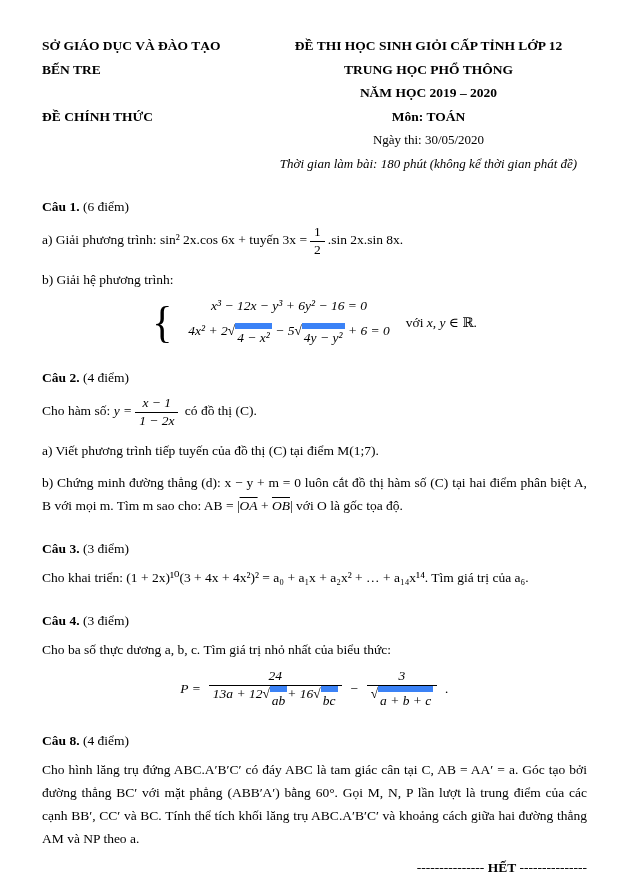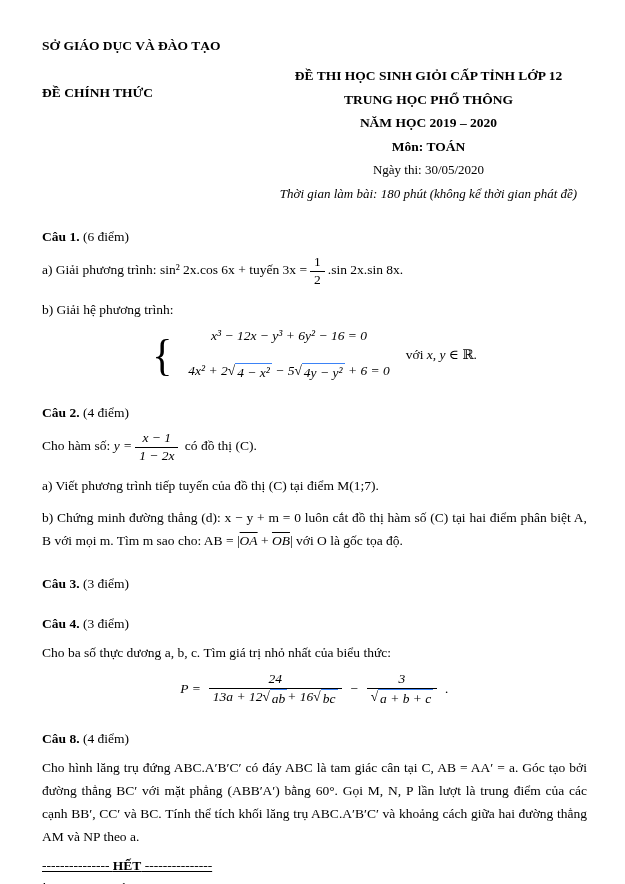--- a/index.html
+++ b/index.html
@@ -8,21 +8,21 @@
     background: #ffffff; color: #000000;
     font-family: "Liberation Serif", "DejaVu Serif", serif;
     font-size: 13.5px;
     overflow: hidden;
   }
   .page { padding: 34px 38px 0 42px; }
 
   
   .hdr { display: flex; }
   .hdr-left { width: 228px; text-align: left; font-weight: bold; line-height: 23.5px; }
-  .hdr-right { flex: 1; text-align: center; line-height: 23.5px; margin-top: 30px; }
+  .hdr-right { flex: 1; text-align: center; line-height: 23.5px; }
   .bold { font-weight: bold; }
   .it { font-style: italic; }
   .spacer { height: 23.5px; }
   .smaller { font-size: 13px; }
 
   
   .qh { margin-top: 24px; }
   .para { margin-top: 9px; line-height: 23px; }
   .just { text-align: justify; }
 
@@ -30,46 +30,47 @@
   .math { white-space: nowrap; }
   .mi { font-style: italic; }
   .frac {
     display: inline-flex; flex-direction: column; align-items: center;
     vertical-align: middle; line-height: 1.25; margin: 0 3px; text-align: center;
   }
   .frac .fnum { padding: 0 4px; }
   .frac .fden { border-top: 1px solid #000; padding: 0 4px; display: inline-flex; align-items: baseline; }
   .sqrt { display: inline-flex; white-space: nowrap; align-items: flex-start; }
   .sqrt .rsign { line-height: 1.15; }
-  .sqrt .rbody { border-top: 1px solid #3b82f6; line-height: 1.3; padding: 0 2px; }
+  .sqrt .rbody { border-top: 6px solid #3b82f6; line-height: 1.3; padding: 0 2px; }
   .vec { font-style: italic; text-decoration: overline; }
 
   
   .sys { display: flex; justify-content: center; align-items: center; gap: 16px; margin-top: 7px; }
   .sys-brace { font-size: 42px; line-height: 1; transform: scaleY(1.05); font-weight: 300; }
-  .sys-eqs { display: flex; flex-direction: column; align-items: center; gap: 19px; font-style: italic; }
+  .sys-eqs { display: flex; flex-direction: column; align-items: center; gap: 9px; font-style: italic; }
   .sys-domain { font-style: normal; }
   .sys-domain .mi { }
 
   
   .disp { display: flex; justify-content: center; align-items: center; gap: 5px; margin-top: 7px; font-style: italic; }
   .disp .frac { font-style: italic; }
 
-  .center { text-align: left; text-decoration: underline; }
+  .center { text-align: right; }
   .footer-het { margin-top: 10px; }
   .footer-url { margin-top: 6px; font-size: 13px; }
 </style>
 </head>
 <body>
 
 <div class="page">
 
   <div class="hdr">
     <div class="hdr-left">
       <div>SỞ GIÁO DỤC VÀ ĐÀO TẠO</div>
+      <div>BẾN TRE</div>
       <div class="spacer"></div>
       <div>ĐỀ CHÍNH THỨC</div>
     </div>
     <div class="hdr-right">
       <div class="bold">ĐỀ THI HỌC SINH GIỎI CẤP TỈNH LỚP 12</div>
       <div class="bold">TRUNG HỌC PHỔ THÔNG</div>
       <div class="bold">NĂM HỌC 2019 – 2020</div>
       <div class="bold">Môn: TOÁN</div>
       <div class="smaller">Ngày thi: 30/05/2020</div>
       <div class="it smaller">Thời gian làm bài: 180 phút (không kể thời gian phát đề)</div>
@@ -112,20 +113,21 @@
   </div>
 
   <div class="para">a) Viết phương trình tiếp tuyến của đồ thị (C) tại điểm M(1;7).</div>
 
   <div class="para just">
     <span>b) Chứng minh đường thẳng (d): x − y + m = 0 luôn cắt đồ thị hàm số (C) tại hai điểm phân biệt A, B với mọi m. Tìm m sao cho: AB = |</span><span class="vec">OA</span><span> + </span><span class="vec">OB</span><span>| với O là gốc tọa độ.</span>
   </div>
 
   <div class="qh"><span class="bold">Câu 3.</span><span> (3 điểm)</span></div>
 
+  <div class="para">Cho khai triển: (1 + 2x)¹⁰(3 + 4x + 4x²)² = a₀ + a₁x + a₂x² + … + a₁₄x¹⁴. Tìm giá trị của a₆.</div>
 
   <div class="qh"><span class="bold">Câu 4.</span><span> (3 điểm)</span></div>
 
   <div class="para">Cho ba số thực dương a, b, c. Tìm giá trị nhỏ nhất của biểu thức:</div>
 
   <div class="disp">
     <span>P =</span>
     <span class="frac">
       <span class="fnum">24</span>
       <span class="fden">

